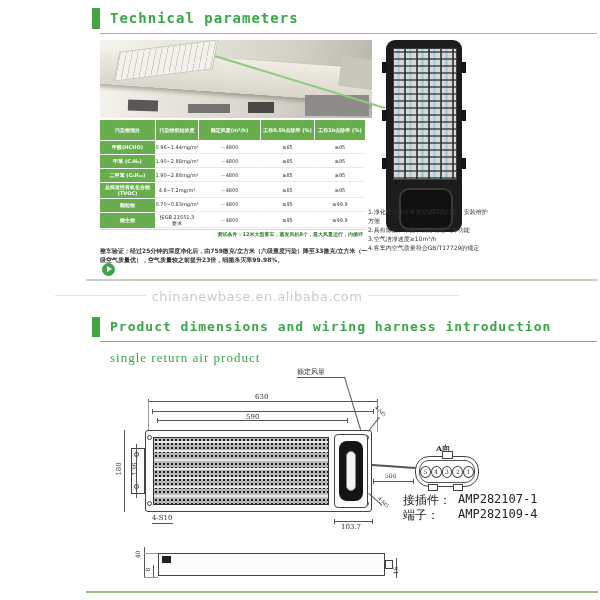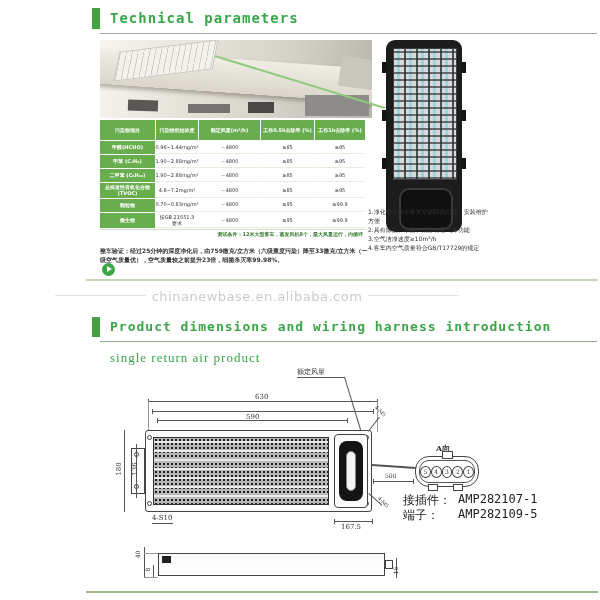--- a/index.html
+++ b/index.html
@@ -217,21 +217,21 @@
 
   <div class="dline" style="left:124px;top:430px;width:1px;height:82px;"></div>
   <div class="dlabel rot" style="left:112px;top:465px;font-size:7px;">180</div>
   <div class="dline" style="left:136px;top:444px;width:1px;height:54px;"></div>
   <div class="dlabel rot" style="left:128px;top:465px;font-size:7px;">136</div>
 
   <div class="dlabel" style="left:152px;top:514px;font-size:7px;border-bottom:1px solid #555;padding-bottom:1px;">4-S10</div>
   <div class="dline" style="left:334px;top:521px;width:38px;height:1px;"></div>
   <div class="tick" style="left:334px;top:519px;"></div>
   <div class="tick" style="left:372px;top:519px;"></div>
-  <div class="dlabel" style="left:341px;top:523px;font-size:7px;">167.5</div>
+  <div class="dlabel" style="left:341px;top:523px;font-size:7px;">103.7</div>
 
   <div class="diag" style="left:368px;top:431px;width:18px;transform:rotate(-52deg);"></div>
   <div class="dlabel" style="left:374px;top:408px;font-size:5px;transform:rotate(45deg);">4-M5</div>
   <div class="diag" style="left:369px;top:493px;width:18px;transform:rotate(42deg);"></div>
   <div class="dlabel" style="left:377px;top:499px;font-size:5px;transform:rotate(45deg);">4-M5</div>
 
   <div class="diag" style="left:372px;top:464px;width:44px;transform:rotate(4deg);height:2px;"></div>
   <div class="dline" style="left:373px;top:481px;width:40px;height:1px;"></div>
   <div class="tick" style="left:373px;top:479px;"></div>
   <div class="tick" style="left:413px;top:479px;"></div>
@@ -248,21 +248,21 @@
       <div class="pin">4</div>
       <div class="pin">3</div>
       <div class="pin">2</div>
       <div class="pin">1</div>
     </div>
   </div>
 
   <div class="small-ch abs" style="left:403px;top:492px;">接插件：</div>
   <div class="small-ch mono abs" style="left:458px;top:492px;">AMP282107-1</div>
   <div class="small-ch abs" style="left:403px;top:507px;">端子：</div>
-  <div class="small-ch mono abs" style="left:458px;top:507px;">AMP282109-5</div>
+  <div class="small-ch mono abs" style="left:458px;top:507px;">AMP282109-4</div>
 
   <div class="outline-box" style="left:158px;top:553px;width:227px;height:23px;"></div>
   <div class="abs" style="left:162px;top:556px;width:9px;height:7px;background:#222;"></div>
   <div class="outline-box" style="left:385px;top:560px;width:8px;height:9px;"></div>
 
   <div class="dline" style="left:144px;top:547px;width:1px;height:31px;"></div>
   <div class="dlabel rot" style="left:134px;top:551px;font-size:6px;">40</div>
   <div class="dline" style="left:153px;top:565px;width:1px;height:13px;"></div>
   <div class="dlabel rot" style="left:146px;top:566px;font-size:6px;">8</div>
   <div class="dline" style="left:144px;top:553px;width:14px;height:1px;background:#999;"></div>

